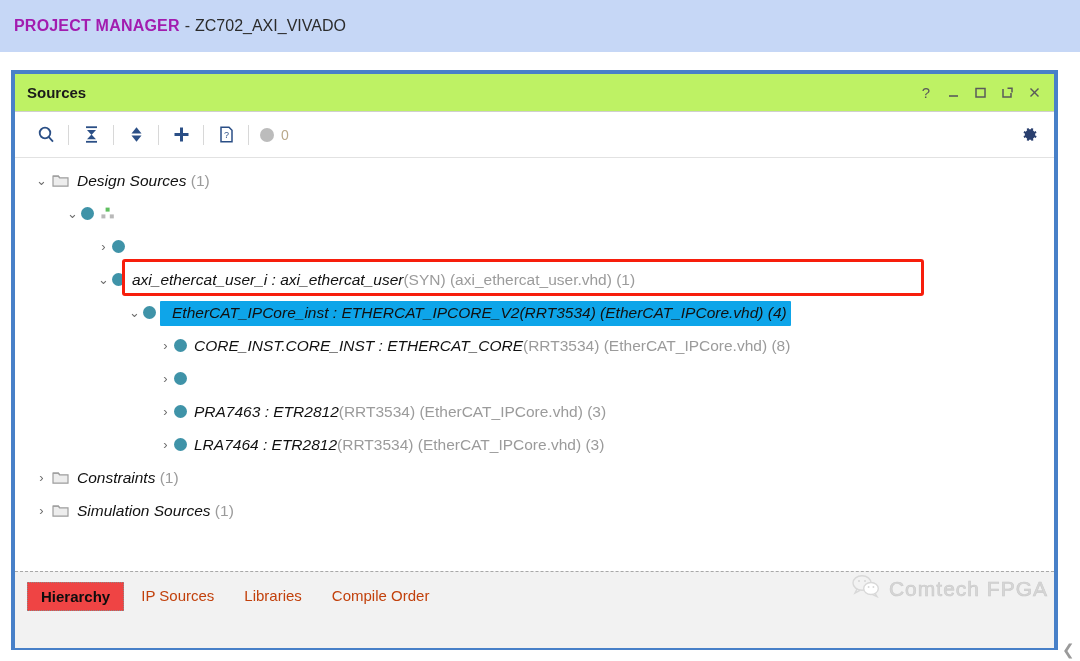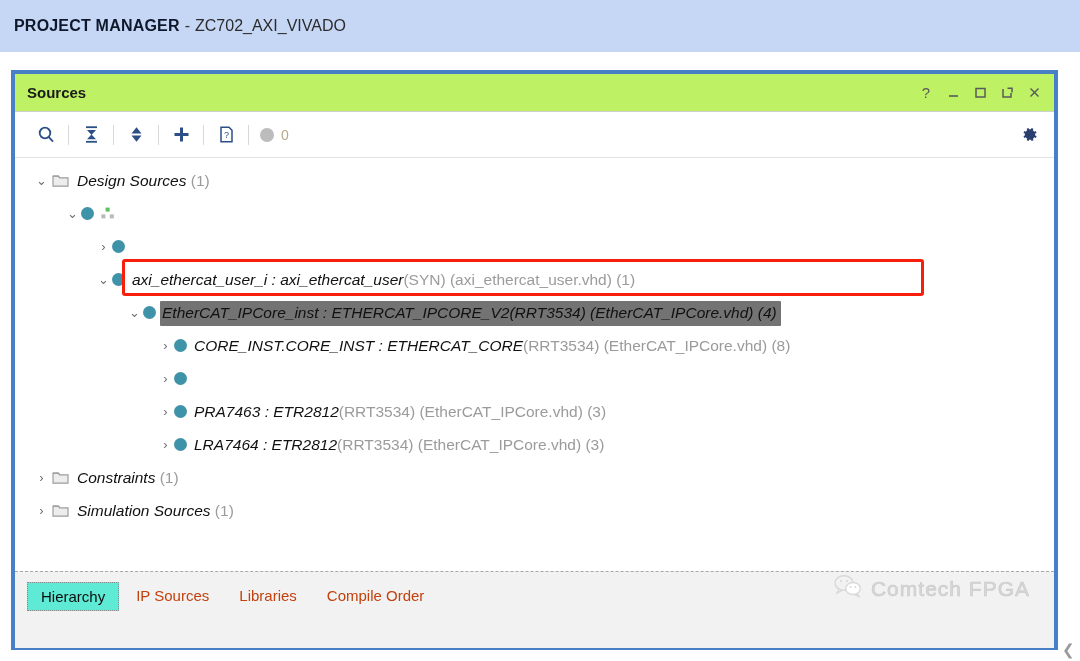--- a/index.html
+++ b/index.html
@@ -13,21 +13,21 @@
 
   
   #pm-banner {
     position: absolute; left: 0; top: 0;
     width: 1080px; height: 52px;
     background: #c6d7f6;
     display: flex; align-items: center;
     padding-left: 14px;
   }
   #pm-banner .pm-bold {
-    font-size: 16px; font-weight: bold; color: #0f172a;
+    font-size: 16px; font-weight: bold; color: #a21caf;
     letter-spacing: .2px;
   }
   #pm-banner .pm-sep { font-size: 16px; color: #333; margin: 0 5px; }
   #pm-banner .pm-proj { font-size: 16px; color: #2b2b2b; }
 
   
   #sources-panel {
     position: absolute; left: 11px; top: 70px;
     width: 1047px; height: 580px;
     border: 4px solid #4880c8;
@@ -85,21 +85,21 @@
   }
   .folder-ico { flex: 0 0 20px; display: inline-flex; align-items: center; justify-content: center; margin-right: 7px; }
   .circ {
     flex: 0 0 13px; width: 13px; height: 13px; border-radius: 50%;
     background: #3f93a8; margin-right: 7px;
   }
   .hier-ico { flex: 0 0 14px; display:inline-flex; align-items:center; margin-right: 5px; }
   .txt-main { color: #111111; font-style: italic; }
   .txt-main.bold { font-weight: bold; }
   .txt-dim { color: #9b9b9b; }
-  .sel-hl { background: #737373; padding: 3px 4px 4px 2px; margin: -3px -4px -4px -3px; border-radius: 1px; }
+  .sel-hl { background: #0ea5e9; padding: 3px 4px 4px 12px; margin: -3px -4px -4px -3px; border-radius: 1px; }
 
   
   #red-box {
     position: absolute;
     left: 107px; top: 101px;
     width: 802px; height: 37px;
     border: 3px solid #f71e0c;
     border-radius: 3px;
     pointer-events: none;
   }
@@ -108,25 +108,25 @@
   #tabbar {
     height: 77px; background: #f2f2f2;
     border-top: 1px dashed #a8a8a8;
     display: flex; align-items: flex-start; position: relative;
     padding: 10px 0 0 12px;
   }
   .tab {
     font-size: 15px; color: #c2410c; padding: 5px 13px; margin-right: 4px;
   }
   .tab.active {
-    color: #0d0d0d; font-weight: normal;
-    background: #5eead4; border: 1px dotted #8a8a8a;
+    color: #0d0d0d; font-weight: bold;
+    background: #ef4444; border: 1px dotted #8a8a8a;
   }
   #watermark {
-    position: absolute; right: 24px; top: 2px;
+    position: absolute; right: 6px; top: 2px;
     display: flex; align-items: center; gap: 8px;
     color: #d6d6d6; font-size: 21px; letter-spacing: 1px;
     -webkit-text-stroke: 0.6px #c9c9c9;
   }
   #scroll-chevron {
     position: absolute; left: 1062px; top: 641px;
     color: #9a9a9a; font-size: 15px;
   }
 </style>
 </head>

